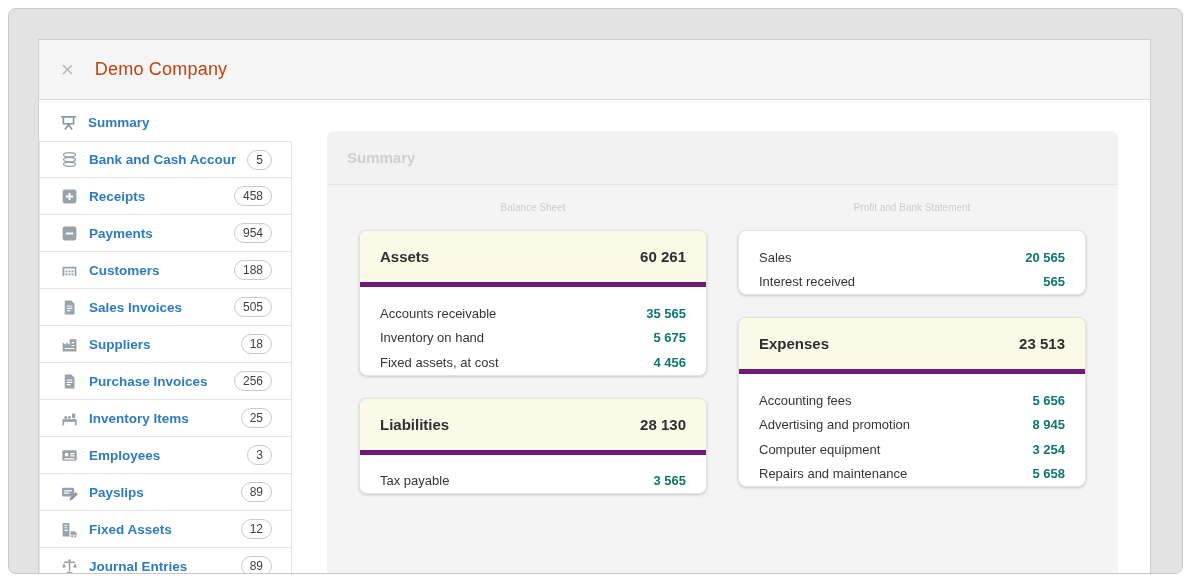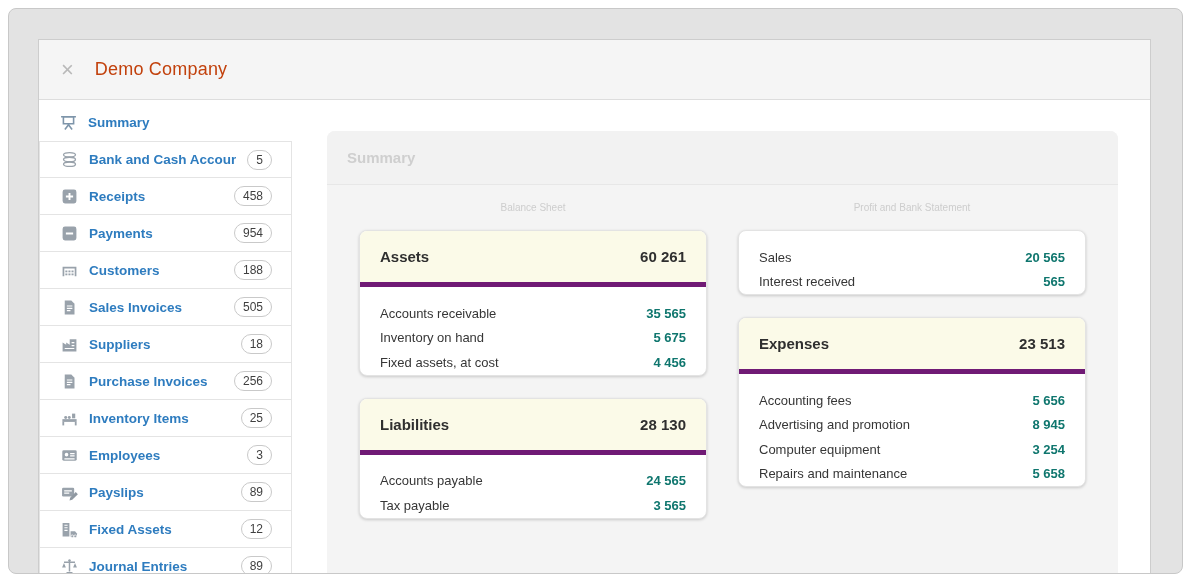--- a/index.html
+++ b/index.html
@@ -275,24 +275,20 @@
                 </div>
               </div>
 
               <div class="card">
                 <div class="card-header">
                   <span class="card-title">Liabilities</span>
                   <span class="card-total">28 130</span>
                 </div>
                 <div class="card-rows">
                   <div class="acc-row">
-                    <span class="acc-label">Accounts payable</span>
-                    <span class="acc-value">24 565</span>
-                  </div>
-                  <div class="acc-row">
                     <span class="acc-label">Tax payable</span>
                     <span class="acc-value">3 565</span>
                   </div>
                 </div>
               </div>
             </div>
 
             <div class="col">
               <div class="col-header">Profit and Bank Statement</div>
 

